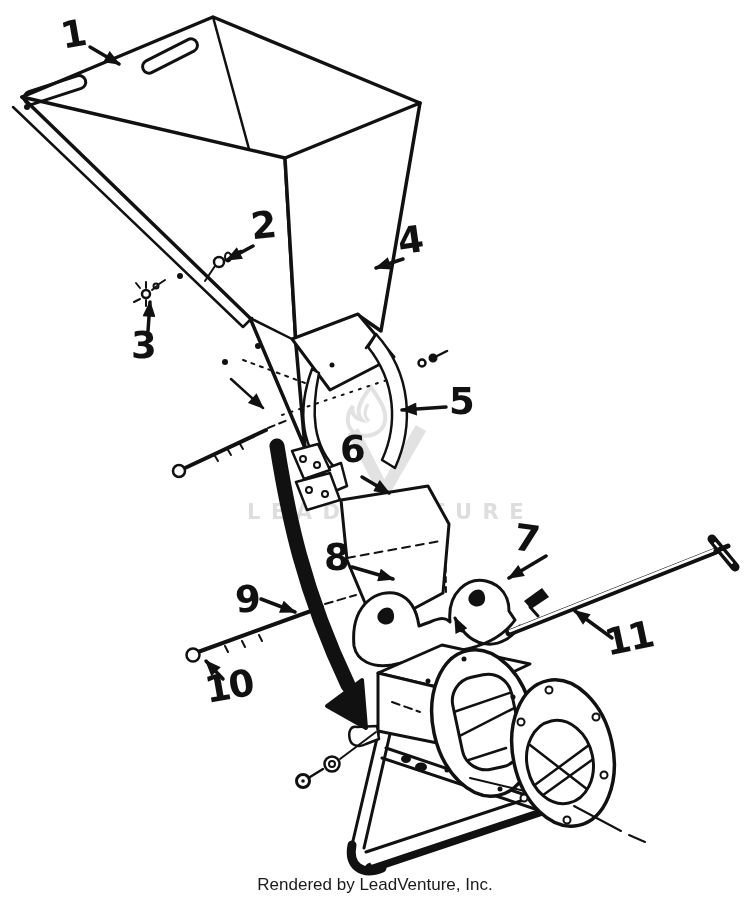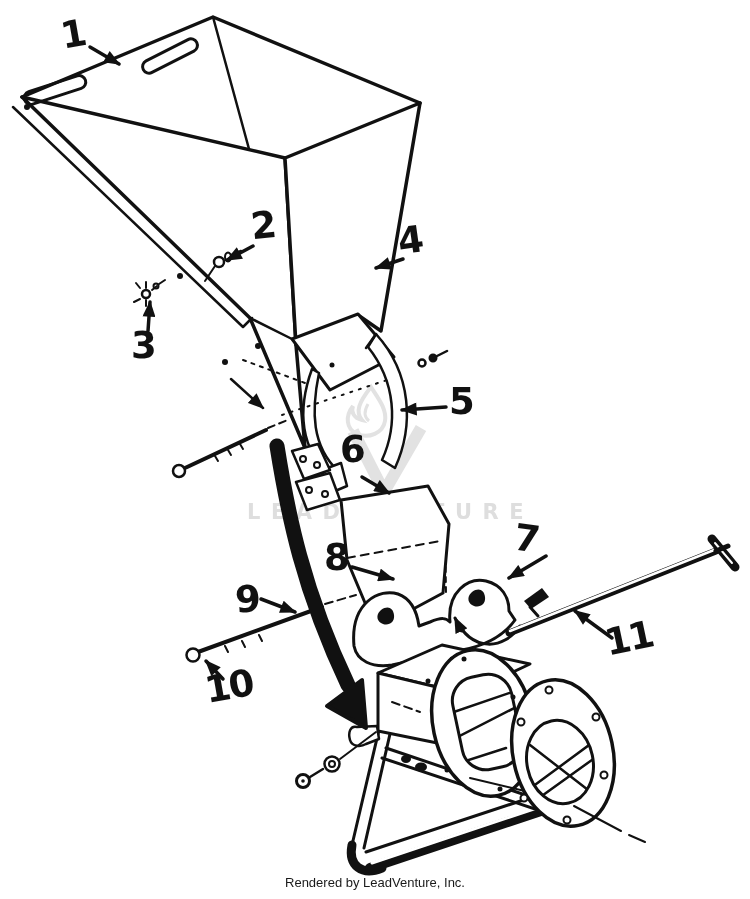--- a/index.html
+++ b/index.html
@@ -2,21 +2,21 @@
 <html><head>
 <meta charset="utf-8">
 <style>
   html,body{margin:0;padding:0;background:#fff;}
   .stage{position:relative;width:750px;height:899px;background:#fff;overflow:hidden;
          font-family:"DejaVu Sans", sans-serif;}
   .stage svg{position:absolute;left:0;top:0;}
   .callout{position:absolute;font-weight:700;font-size:37px;line-height:1;color:#111;
            letter-spacing:-2px;}
   .footer{position:absolute;left:0;right:0;top:875px;text-align:center;
-          font-size:13px;color:#1a1a1a;font-family:"Liberation Sans", sans-serif;}
+          font-size:17px;color:#1a1a1a;font-family:"Liberation Sans", sans-serif;}
 </style>
 </head>
 <body>
 
 <div class="stage">
 
 <svg width="750" height="899" viewBox="0 0 750 899">
   <defs>
     <marker id="ah" viewBox="0 0 10 8" refX="9" refY="4" markerWidth="17" markerHeight="13" orient="auto" markerUnits="userSpaceOnUse">
       <path d="M0,0 L10,4 L0,8 Z" fill="#111"></path>

